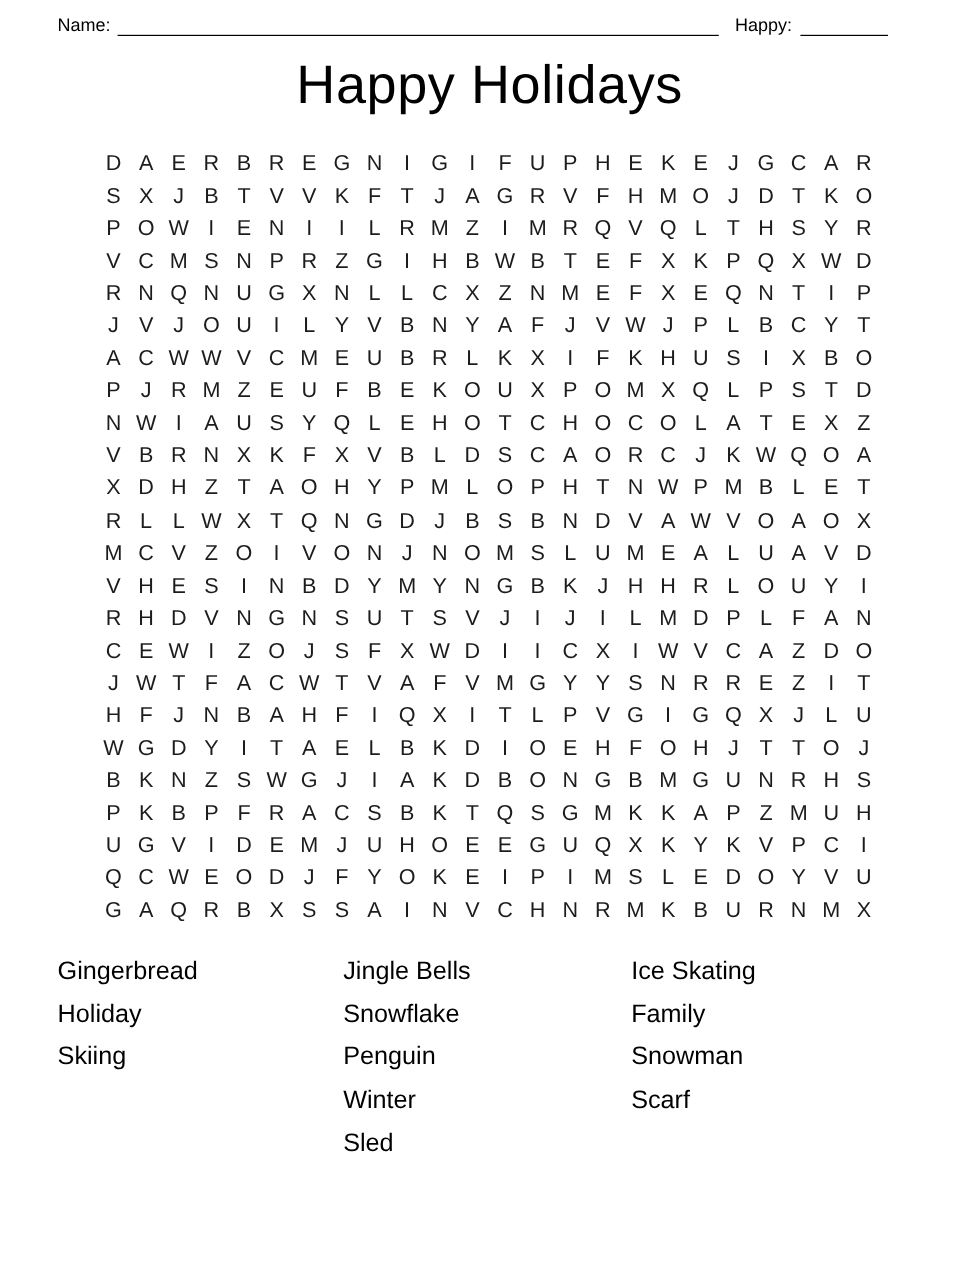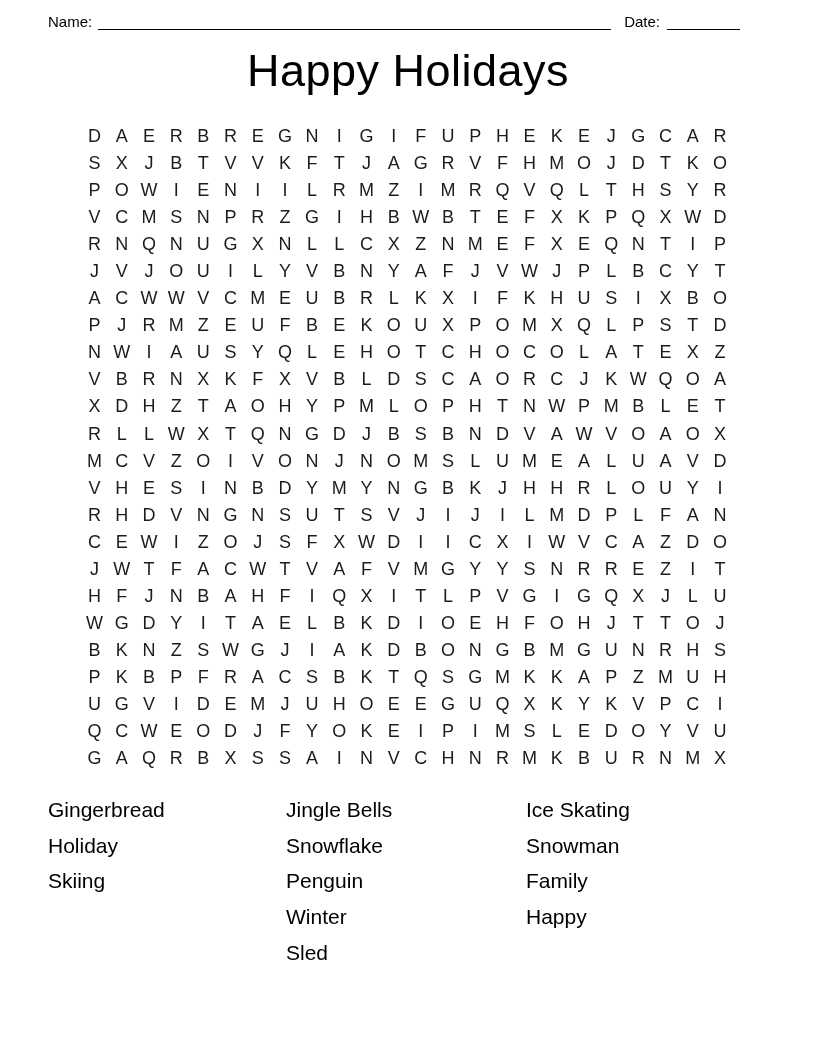--- a/index.html
+++ b/index.html
@@ -93,21 +93,21 @@
   }
 </style>
 </head>
 <body>
 
 <div class="page">
 
   <div class="header-row">
     <span>Name:</span>
     <span class="blank-line name-line"></span>
-    <span>Date:</span>
+    <span>Happy:</span>
     <span class="blank-line date-line"></span>
   </div>
 
   <h1 class="title">Happy Holidays</h1>
 
   <div class="grid" id="grid">
       <span class="cell">D</span>
       <span class="cell">A</span>
       <span class="cell">E</span>
       <span class="cell">R</span>
@@ -693,19 +693,19 @@
       </div>
       <div class="word-col-1">
         <div class="word-item">Jingle Bells</div>
         <div class="word-item">Snowflake</div>
         <div class="word-item">Penguin</div>
         <div class="word-item">Winter</div>
         <div class="word-item">Sled</div>
       </div>
       <div class="word-col-2">
         <div class="word-item">Ice Skating</div>
+        <div class="word-item">Family</div>
         <div class="word-item">Snowman</div>
-        <div class="word-item">Family</div>
-        <div class="word-item">Happy</div>
+        <div class="word-item">Scarf</div>
       </div>
     </div>
 
 </div>
 
 </body></html>

